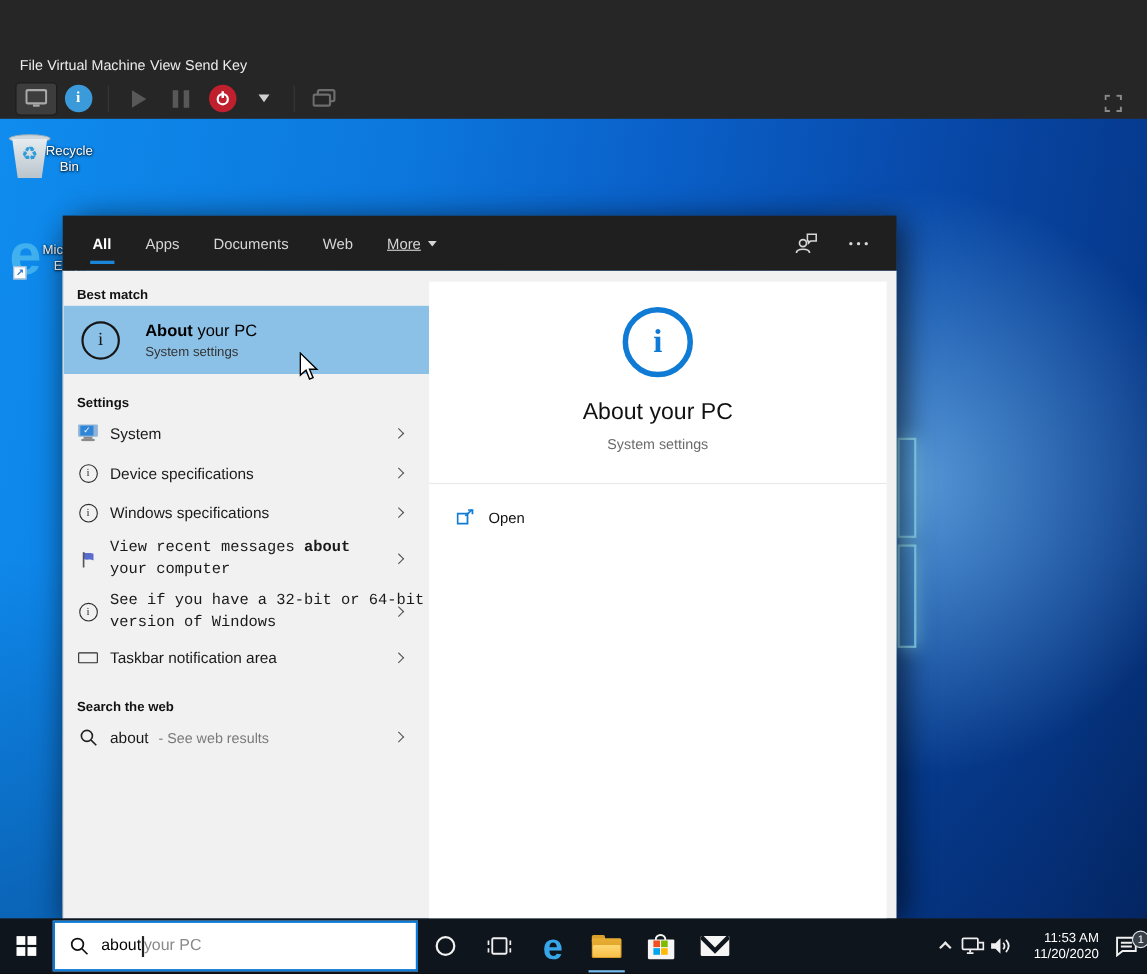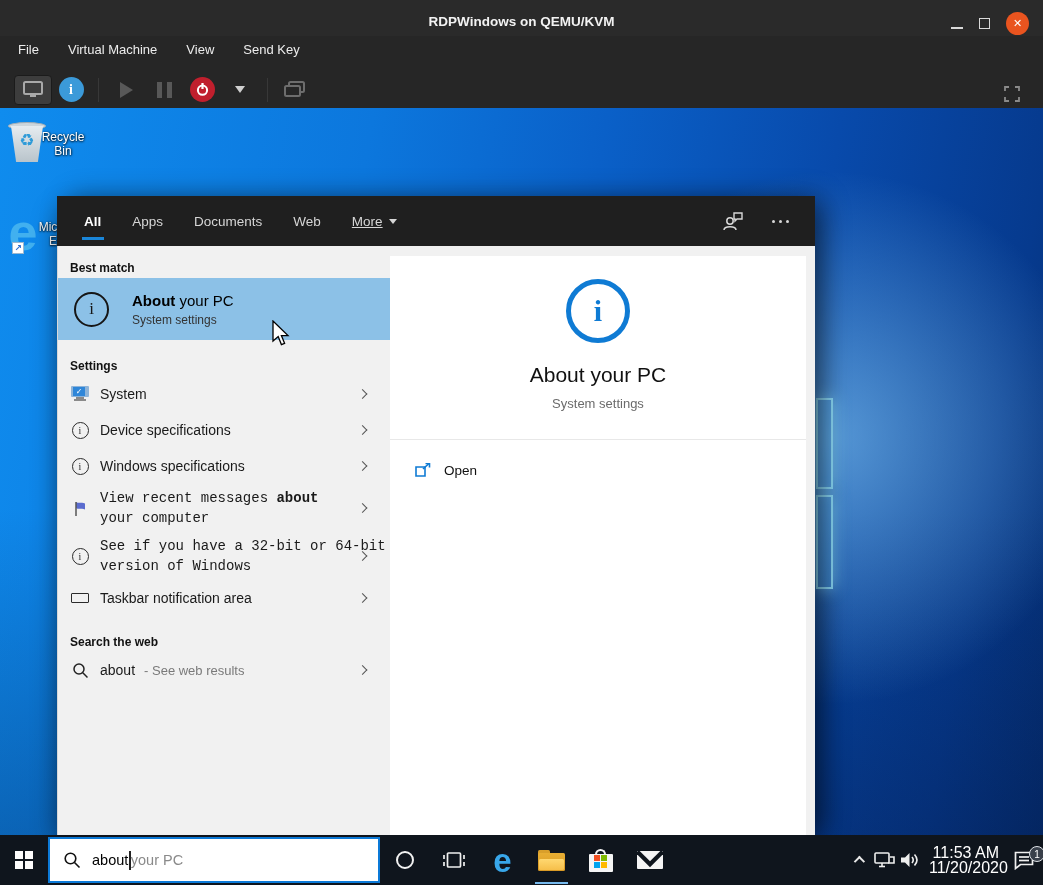--- a/index.html
+++ b/index.html
@@ -9,21 +9,21 @@
 
   
   .titlebar { position:absolute; left:0; top:0; width:100%; height:45px; background:#2a2a2a; display:flex; align-items:center; }
   .vm-title { position:absolute; left:0; right:0; top:14px; text-align:center; color:#f2f2f2; font-size:13.5px; font-weight:bold; }
   .win-controls { position:absolute; right:14px; top:12px; display:flex; align-items:center; gap:16px; }
   .btn-min { width:12px; height:2px; background:#d9d9d9; margin-top:8px; }
   .btn-max { width:11px; height:11px; border:1.6px solid #d9d9d9; }
   .btn-close { width:23px; height:23px; border-radius:50%; background:#E9541F; color:#fff; font-size:11px; font-weight:bold; display:flex; align-items:center; justify-content:center; }
   .btn-close::before { content:"✕"; }
 
-  .menubar { position:absolute; left:0; top:36px; width:100%; height:26px; background:#262626; display:flex; align-items:center; gap:29px; padding-left:18px; }
+  .menubar { position:absolute; left:0; top:46px; width:100%; height:26px; background:#262626; display:flex; align-items:center; gap:4px; padding-left:18px; }
   .menu-item { color:#ececec; font-size:13px; }
 
   .toolbar { position:absolute; left:0; top:71px; width:100%; height:37px; background:#262626; display:flex; align-items:center; padding-left:14px; }
   .tool-btn { width:38px; height:30px; display:flex; align-items:center; justify-content:center; }
   .tool-btn.pressed { background:#3d3d3d; border:1px solid #1b1b1b; border-radius:4px; }
   .tb-sep { width:1px; height:24px; background:#383838; margin:0 8px; }
   .info-circle { width:25px; height:25px; border-radius:50%; background:#3b9ad9; color:#fff; display:flex; align-items:center; justify-content:center; font-weight:bold; font-size:14px; font-family:"Liberation Serif",serif; }
   .info-circle::before { content:"i"; }
   .play-tri { width:0; height:0; border-left:13px solid #585858; border-top:8px solid transparent; border-bottom:8px solid transparent; }
   .pause-bars { display:flex; gap:5px; }
@@ -133,38 +133,30 @@
   .bag-body { position:absolute; left:0; bottom:0; width:24px; height:18px; background:#f5f5f5; border-radius:1px; }
   .bag-handle { position:absolute; left:6.5px; top:0; width:11px; height:10px; border:2px solid #f5f5f5; border-bottom:none; border-radius:6px 6px 0 0; }
   .ms-grid { position:absolute; left:5.5px; bottom:3.5px; display:grid; grid-template-columns:6px 6px; grid-template-rows:6px 6px; gap:1px; }
   .envelope { position:relative; width:26px; height:18px; background:#f5f5f5; border-radius:1px; overflow:hidden; }
   .env-v { position:absolute; left:3px; top:-8px; width:20px; height:20px; background:#0f151d; transform:rotate(45deg); }
   .env-v2 { position:absolute; left:5px; top:-9px; width:16px; height:16px; background:#f5f5f5; transform:rotate(45deg); }
 
   .tray { position:absolute; right:2px; top:0; height:50px; display:flex; align-items:center; }
   .tri { width:26px; display:flex; align-items:center; justify-content:center; position:relative; }
   .chev-up { width:8px; height:8px; border-top:2px solid #e8e8e8; border-right:2px solid #e8e8e8; transform:rotate(-45deg) translateY(2px); }
-  .clock { width:70px; text-align:right; color:#fff; font-size:16px; line-height:15px; margin:0 8px 0 6px; }
+  .clock { width:70px; text-align:right; color:#fff; font-size:12px; line-height:15px; margin:0 8px 0 6px; }
   .badge { position:absolute; right:-4px; bottom:8px; width:16px; height:16px; border-radius:50%; background:#39404a; border:1.6px solid #dfe3e8; color:#fff; font-size:10px; display:flex; align-items:center; justify-content:center; }
 
   .cursor { position:absolute; left:272px; top:212px; z-index:50; }
 </style>
 </head>
 <body>
 
 <div class="screen">
 
-  <div class="titlebar">
-    <div class="vm-title">RDPWindows on QEMU/KVM</div>
-    <div class="win-controls">
-      <div class="btn-min"></div>
-      <div class="btn-max"></div>
-      <div class="btn-close"></div>
-    </div>
-  </div>
 
   <div class="menubar">
     <span class="menu-item">File</span>
     <span class="menu-item">Virtual Machine</span>
     <span class="menu-item">View</span>
     <span class="menu-item">Send Key</span>
   </div>
 
   <div class="toolbar">
     <div class="tool-btn pressed">

